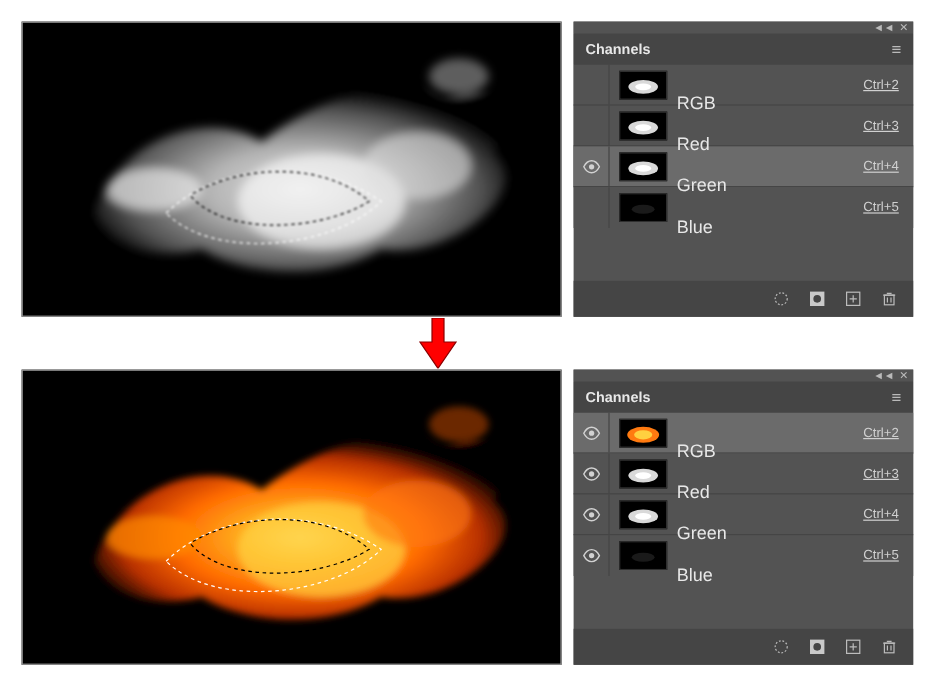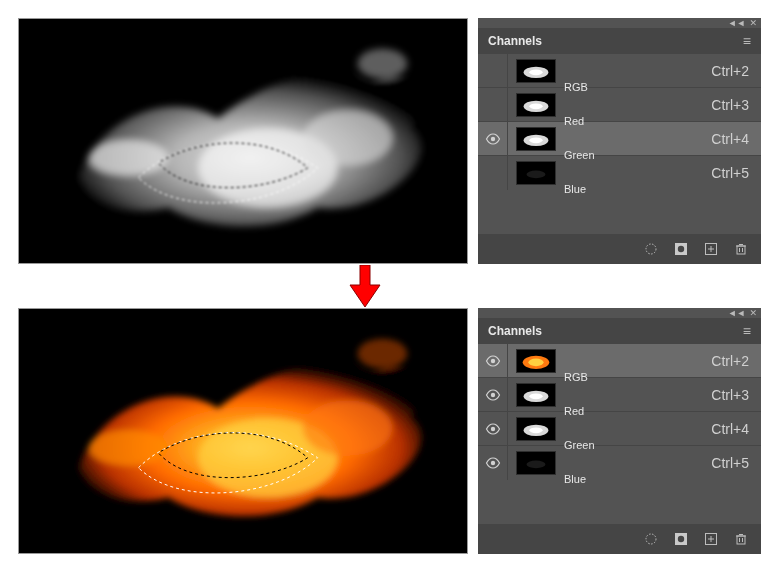--- a/index.html
+++ b/index.html
@@ -117,26 +117,27 @@
     position: relative;
     overflow: hidden;
   }
   .thumb .mini {
     position: absolute;
     inset: 0;
   }
   .label {
     flex: 1;
     color: #e8e8e8;
-    font-size: 11px;
+    font-size: 15px;
     margin-top: 32px;
   }
   .shortcut {
     color: #d0d0d0;
-    font-size: 14px;
+    font-size: 11px;
+    text-decoration: underline;
   }
 
   .panel-footer {
     position: absolute;
     bottom: 0;
     left: 0; right: 0;
     height: 30px;
     background: #454545;
     display: flex;
     align-items: center;

